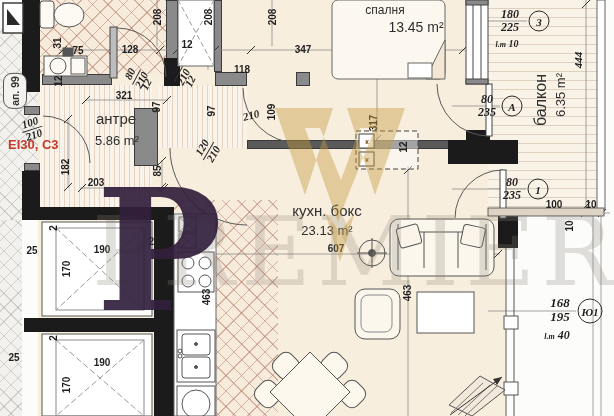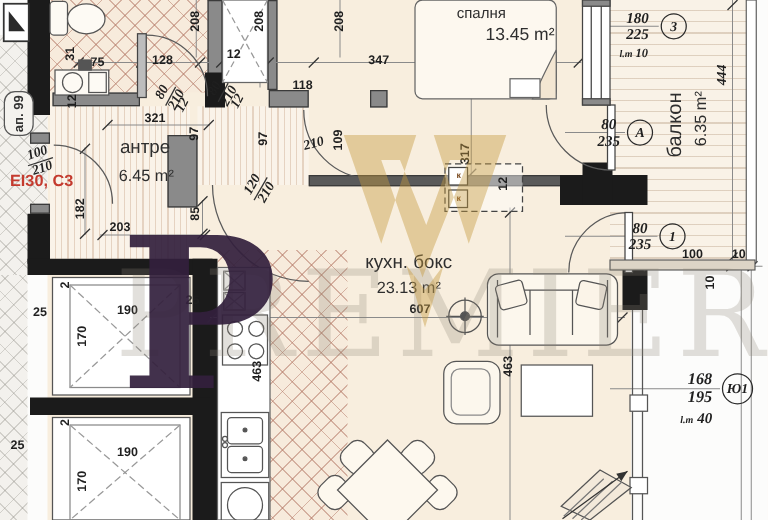--- a/index.html
+++ b/index.html
@@ -286,21 +286,21 @@
   <div class="lbl" style="left:102px;top:249px;">190</div>
   <div class="lbl" style="left:154px;top:241px;">25</div>
   <div class="lbl" style="left:66px;top:269px;transform:translate(-50%,-50%) rotate(-90deg);">170</div>
   <div class="lbl" style="left:14px;top:357px;">25</div>
   <div class="lbl" style="left:102px;top:362px;">190</div>
   <div class="lbl" style="left:66px;top:385px;transform:translate(-50%,-50%) rotate(-90deg);">170</div>
   <div class="lbl" style="left:53px;top:228px;transform:translate(-50%,-50%) rotate(-90deg);">2</div>
   <div class="lbl" style="left:53px;top:338px;transform:translate(-50%,-50%) rotate(-90deg);">2</div>
 
   <div class="lbl room" style="left:116px;top:118px;">антре</div>
-  <div class="lbl area" style="left:117px;top:140px;">6.45 m²</div>
+  <div class="lbl area" style="left:117px;top:140px;">5.86 m²</div>
   <div class="lbl room" style="left:385px;top:10px;font-size:12px;">спалня</div>
   <div class="lbl area" style="left:386px;top:27px;font-size:14px;margin-left:30px;">13.45 m²</div>
   <div class="lbl room" style="left:327px;top:210px;">кухн. бокс</div>
   <div class="lbl area" style="left:327px;top:230px;">23.13 m²</div>
   <div class="lbl room" style="left:541px;top:100px;font-size:16px;transform:translate(-50%,-50%) rotate(-90deg);">балкон</div>
   <div class="lbl area" style="left:560px;top:95px;transform:translate(-50%,-50%) rotate(-90deg);">6.35 m²</div>
 
   <div class="lbl apt" style="left:15px;top:91px;transform:translate(-50%,-50%) rotate(-90deg);">ап. 99</div>
   <div class="fire" style="left:8px;top:137px;">EI30, C3</div>
 

